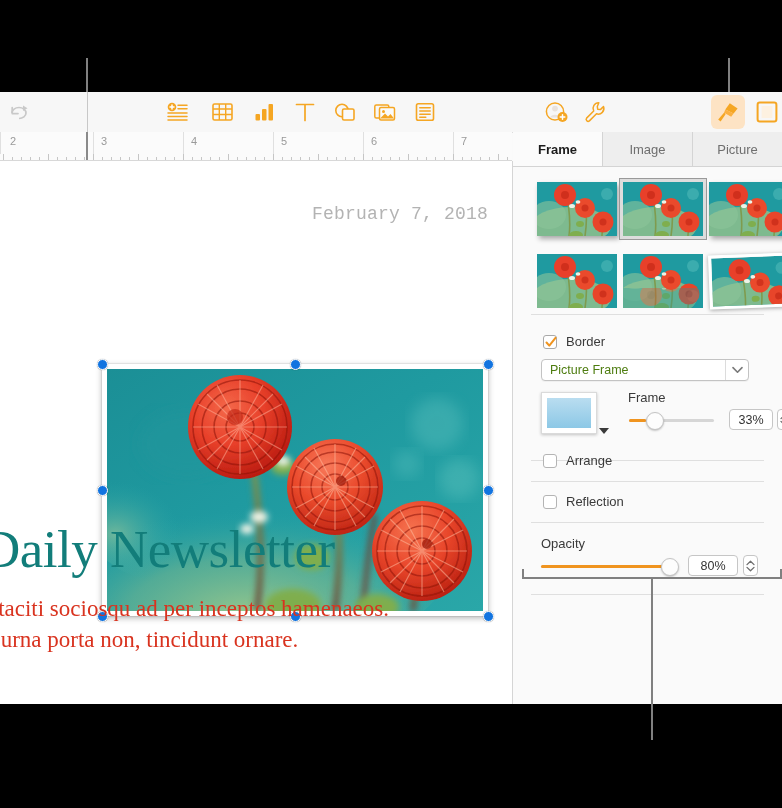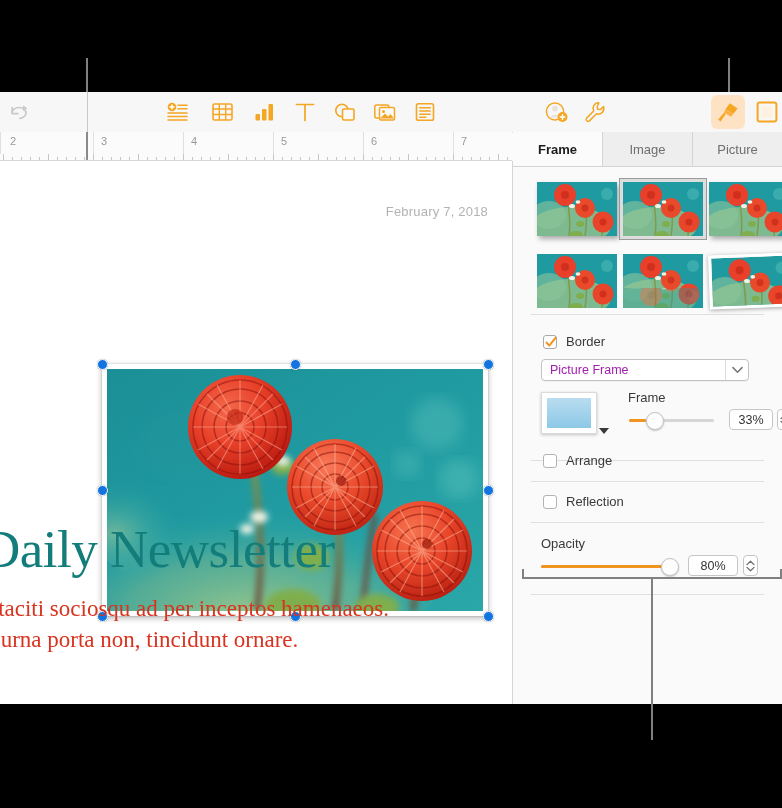--- a/index.html
+++ b/index.html
@@ -79,23 +79,23 @@
   .doc-area {
     position: absolute; left: 0; top: 69px;
     width: 512px; height: 543px;
     background: #ffffff;
     border-right: 1px solid #d5d5d5;
     overflow: hidden;
   }
   .doc-date {
     position: absolute;
     right: 24px; top: 43px;
-    font-size: 13px;
+    font-size: 18px;
     color: #b3b3b3;
-    font-family: Liberation Sans, sans-serif;
+    font-family: Liberation Mono, monospace;
     letter-spacing: .2px;
   }
 
   
   .img-wrap {
     position: absolute;
     left: 102px; top: 203px;
     width: 386px; height: 252px;
   }
   .img-frame {
@@ -232,21 +232,21 @@
     position: absolute;
     box-sizing: border-box;
     height: 22px;
     background: #fff;
     border: 1px solid #c3c3c3;
     border-radius: 4px;
     display: flex; align-items: center;
     box-shadow: 0 1px 0 rgba(0,0,0,.04);
   }
   .select-text {
-    font-size: 12.5px; color: #a21caf; padding-left: 8px; flex: 1;
+    font-size: 12.5px; color: #4d7c0f; padding-left: 8px; flex: 1;
   }
   .select-sep { width: 1px; height: 20px; background: #dcdcdc; }
   .select-arrow { width: 22px; display:flex; align-items:center; justify-content:center; }
 
   .swatch-wrap { position: absolute; }
   .swatch {
     position: absolute; left: 0; top: 0;
     width: 56px; height: 42px;
     box-sizing: border-box;
     background: #ffffff;

